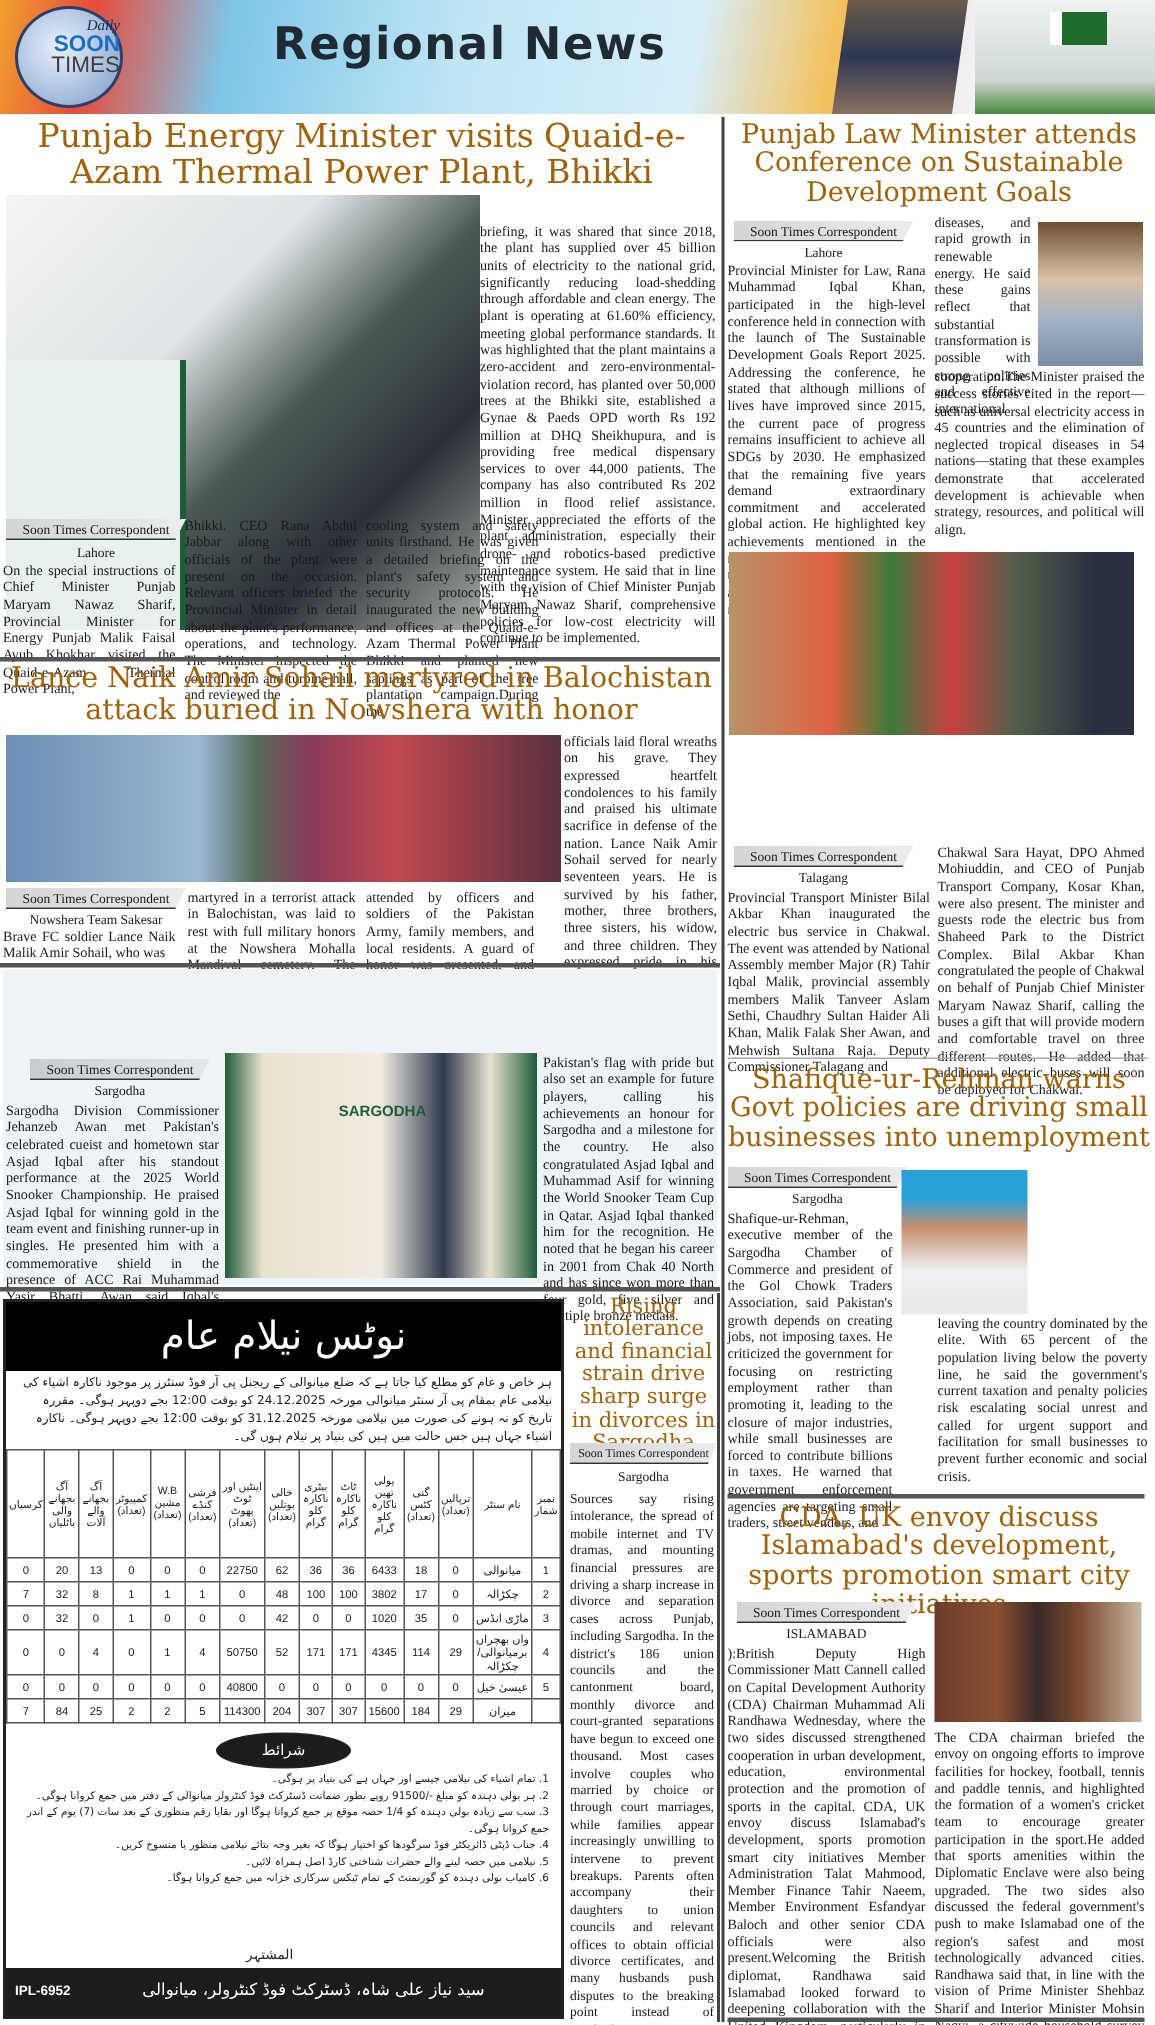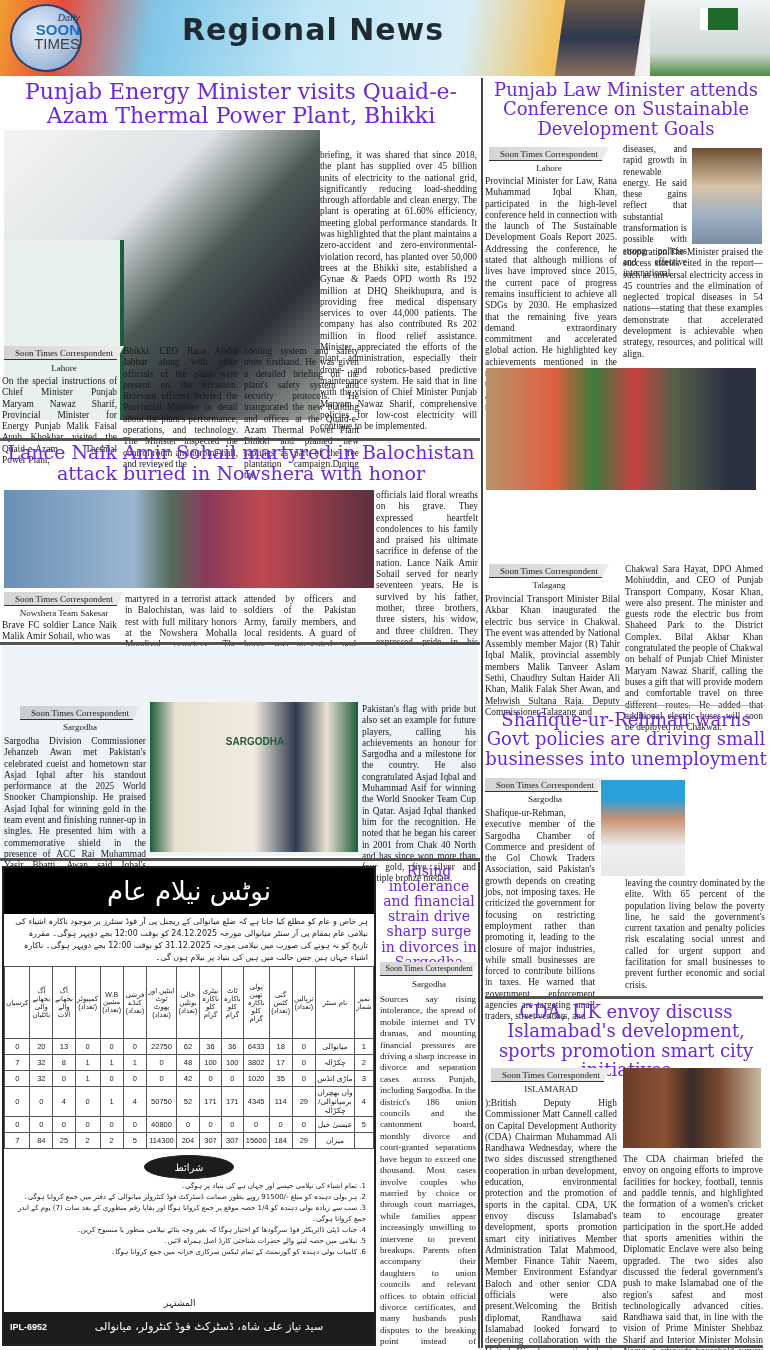--- a/index.html
+++ b/index.html
@@ -7,21 +7,21 @@
 .abs{position:absolute}
 .banner{left:0;top:0;width:770px;height:76px;background:linear-gradient(100deg,#f0a030 0%,#e84b3a 8%,#7fc6e8 20%,#bfe6f5 40%,#d8eef8 60%,#f3c05a 72%,#e8e8e8 80%,#ffffff 90%,#e9f1e2 100%);overflow:hidden}
 .logo{left:10px;top:4px;width:72px;height:68px;border-radius:50%;background:radial-gradient(circle at 40% 40%,#e9f0fb,#7a9bc8);border:2px solid #2b3f6b;text-align:right;font-family:"Liberation Sans",sans-serif}
 .logo .d{font-size:10px;font-style:italic;color:#1a2c55;margin-top:6px;font-family:"Liberation Serif",serif}
 .logo .s{font-size:15px;font-weight:bold;color:#1a6fc4;line-height:14px}
 .logo .t{font-size:15px;font-weight:normal;color:#3f3f3f;line-height:14px}
 .btitle{left:182px;top:12px;font-family:"DejaVu Sans",sans-serif;font-weight:bold;font-size:30px;color:#1f2a33;letter-spacing:1px}
 .bphoto{left:560px;top:0;width:80px;height:76px;background:linear-gradient(180deg,#6d5a4a,#2d3850,#8b7060);transform:skewX(-8deg)}
 .minar{left:650px;top:0;width:120px;height:76px;background:linear-gradient(180deg,#eef3f4,#cfd8d4 70%,#4d8a3c 100%)}
 .flag{left:700px;top:8px;width:38px;height:22px;background:#1f6b2b;border-left:8px solid #fff}
-h1,h2{font-family:"DejaVu Serif",serif;font-weight:normal;text-align:center;color:#6d28d9;line-height:1.08}
+h1,h2{font-family:"DejaVu Serif",serif;font-weight:normal;text-align:center;color:#a16207;line-height:1.08}
 .col{font-size:9.4px;line-height:11.3px;text-align:justify}
 .byline{width:120px;height:14px;background:linear-gradient(90deg,#d4d4d4,#ececec);border-bottom:1.5px solid #333;font-size:9px;text-align:center;line-height:14px;clip-path:polygon(0 0,100% 0,94% 100%,0 100%)}
 .place{font-size:9px;text-align:center;width:120px}
 .photo{overflow:hidden}
 .rule{height:3px;background:#555}
 .vrule{width:2px;background:#444}
 .panel{background:#eef3f7}
 .notice{left:2px;top:866px;width:374px;height:480px;border:2px solid #222;background:#fff}
 .nhead{height:46px;background:#000000;color:#fff;text-align:center;font-size:26px;line-height:46px;font-family:"DejaVu Sans",sans-serif}
 .ntext{direction:rtl;font-size:8px;line-height:12px;padding:2px 6px;font-family:"DejaVu Sans",sans-serif}

